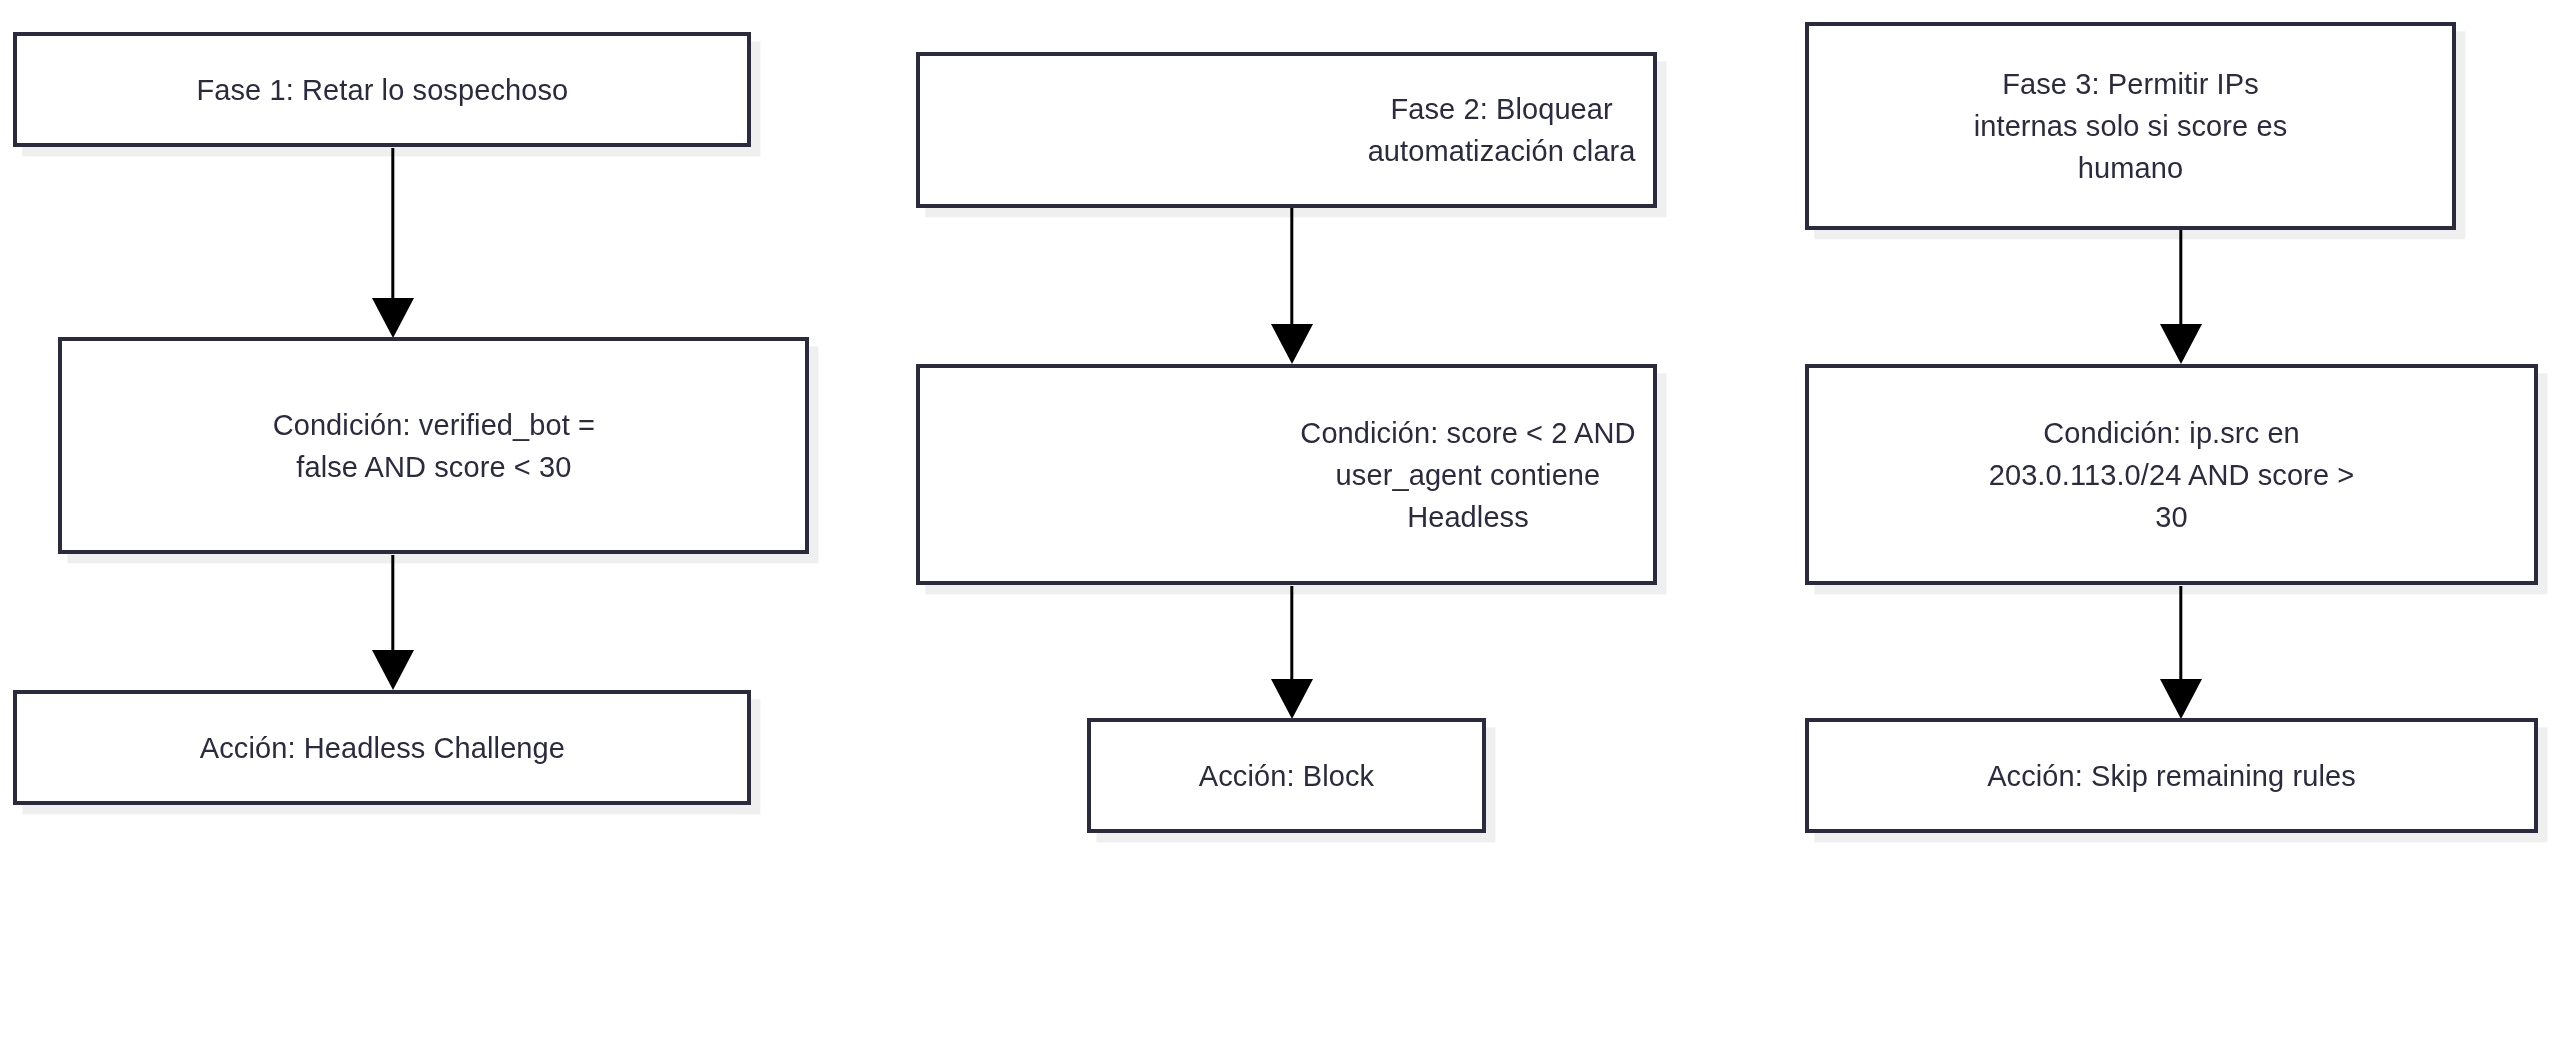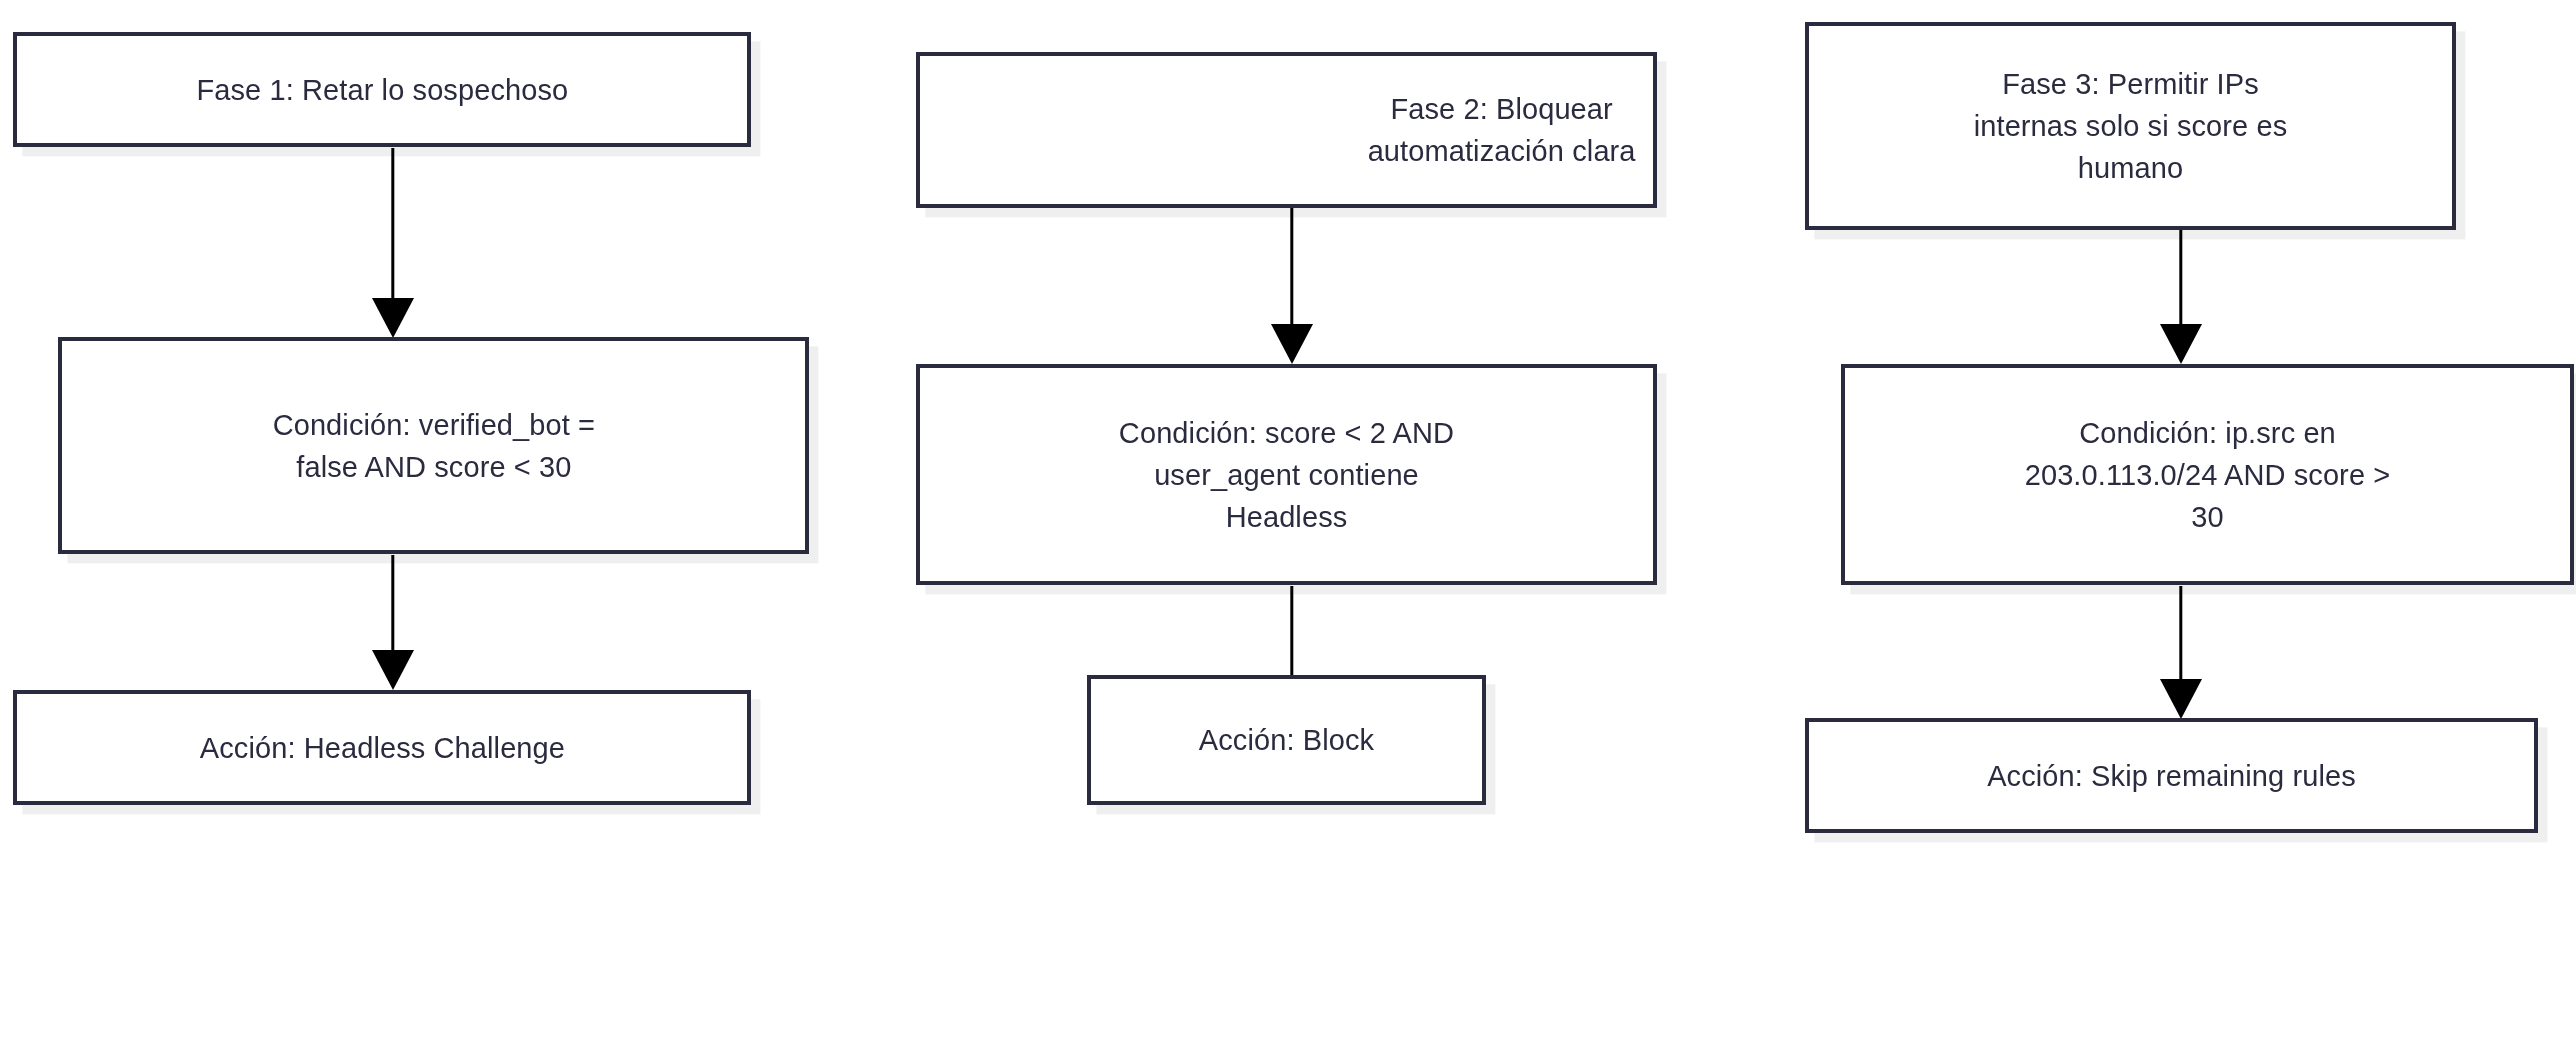--- a/index.html
+++ b/index.html
@@ -114,51 +114,51 @@
     <div class="node" style="left:916px; top:52px; width:741px; height:156px;justify-content:flex-end;">
       <span class="node-label">Fase 2: Bloquear
 automatización clara</span>
     </div>
 
     <div class="arrow" style="left:1271px; top:208px; width:42px; height:156px;">
       <div class="arrow-line" style="height:116px;"></div>
       <div class="arrow-head"></div>
     </div>
 
-    <div class="node" style="left:916px; top:364px; width:741px; height:221px;">
+    <div class="node" style="left:916px; top:364px; width:741px; height:221px;justify-content:flex-end;">
       <span class="node-label">Condición: score &lt; 2 AND
 user_agent contiene
 Headless</span>
     </div>
 
     <div class="arrow" style="left:1271px; top:586px; width:42px; height:133px;">
       <div class="arrow-line" style="height:93px;"></div>
       <div class="arrow-head"></div>
     </div>
 
-    <div class="node" style="left:1087px; top:675px; width:399px; height:130px;">
+    <div class="node" style="left:1087px; top:718px; width:399px; height:115px;">
       <span class="node-label">Acción: Block</span>
     </div>
 
   </div>
 
   <div class="column" style="left:0;">
 
     <div class="node" style="left:1805px; top:22px; width:651px; height:208px;">
       <span class="node-label">Fase 3: Permitir IPs
 internas solo si score es
 humano</span>
     </div>
 
     <div class="arrow" style="left:2160px; top:230px; width:42px; height:134px;">
       <div class="arrow-line" style="height:94px;"></div>
       <div class="arrow-head"></div>
     </div>
 
-    <div class="node" style="left:1805px; top:364px; width:733px; height:221px;margin-left:36px;">
+    <div class="node" style="left:1805px; top:364px; width:733px; height:221px;">
       <span class="node-label">Condición: ip.src en
 203.0.113.0/24 AND score &gt;
 30</span>
     </div>
 
     <div class="arrow" style="left:2160px; top:586px; width:42px; height:133px;">
       <div class="arrow-line" style="height:93px;"></div>
       <div class="arrow-head"></div>
     </div>
 

